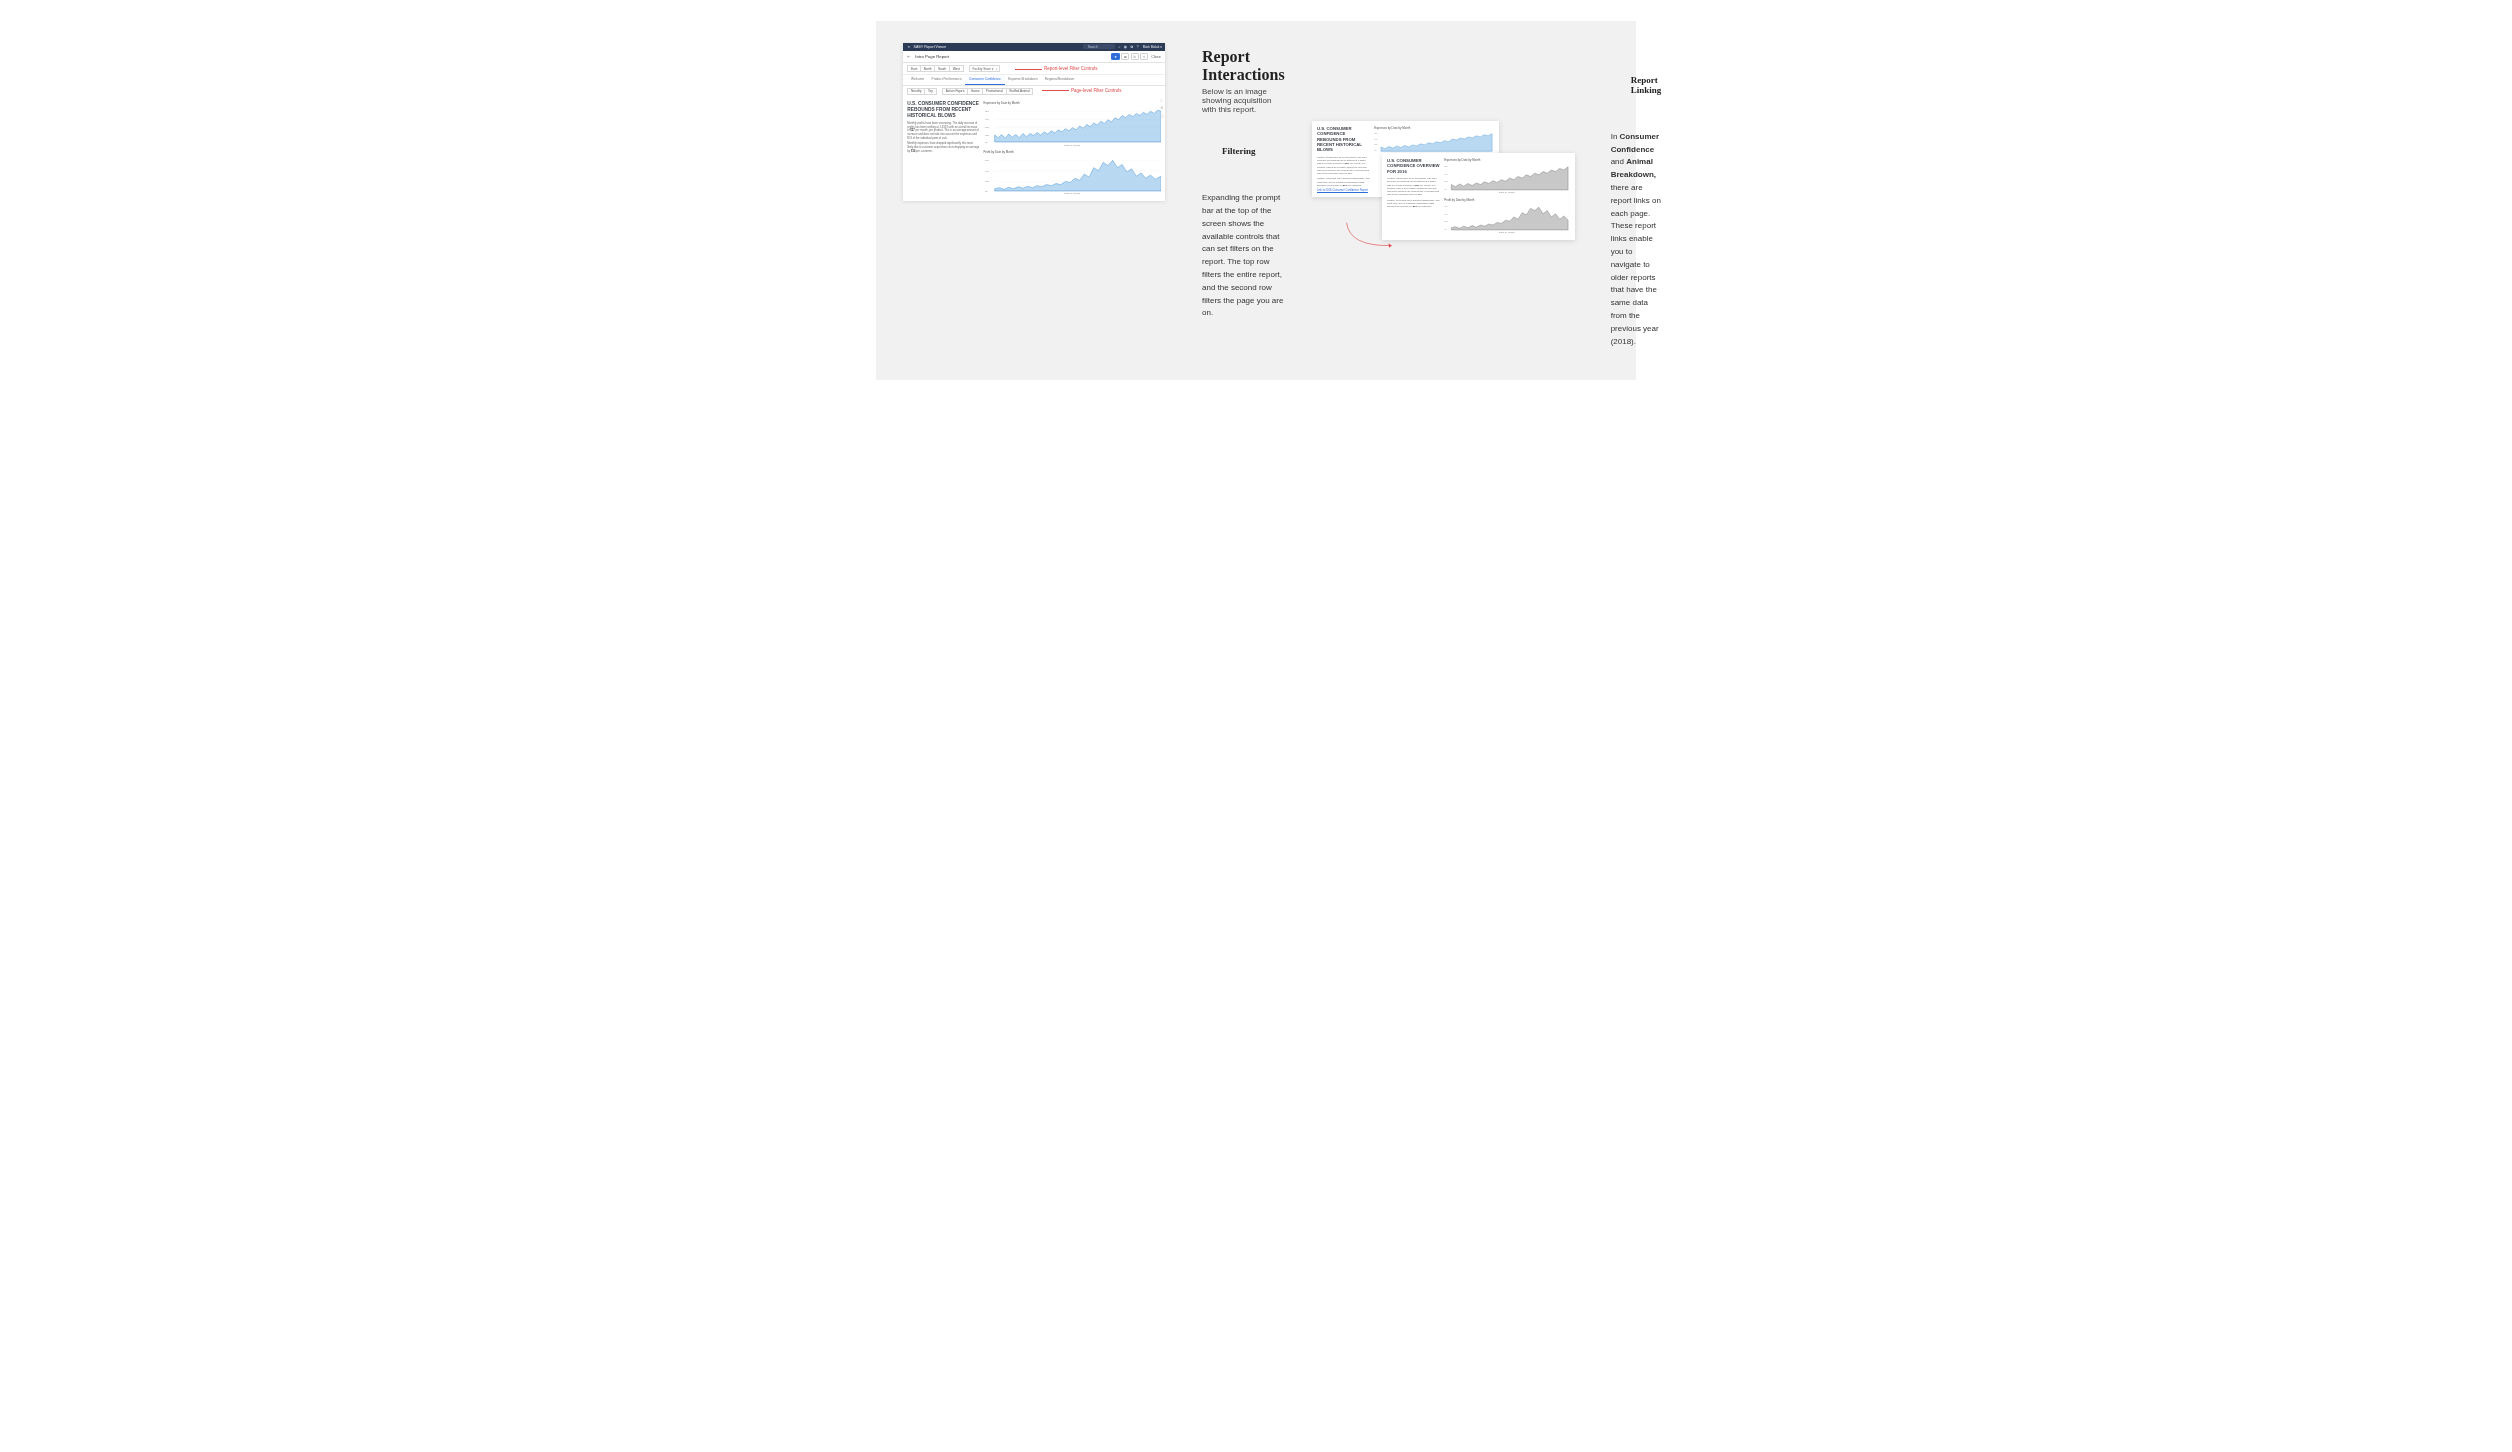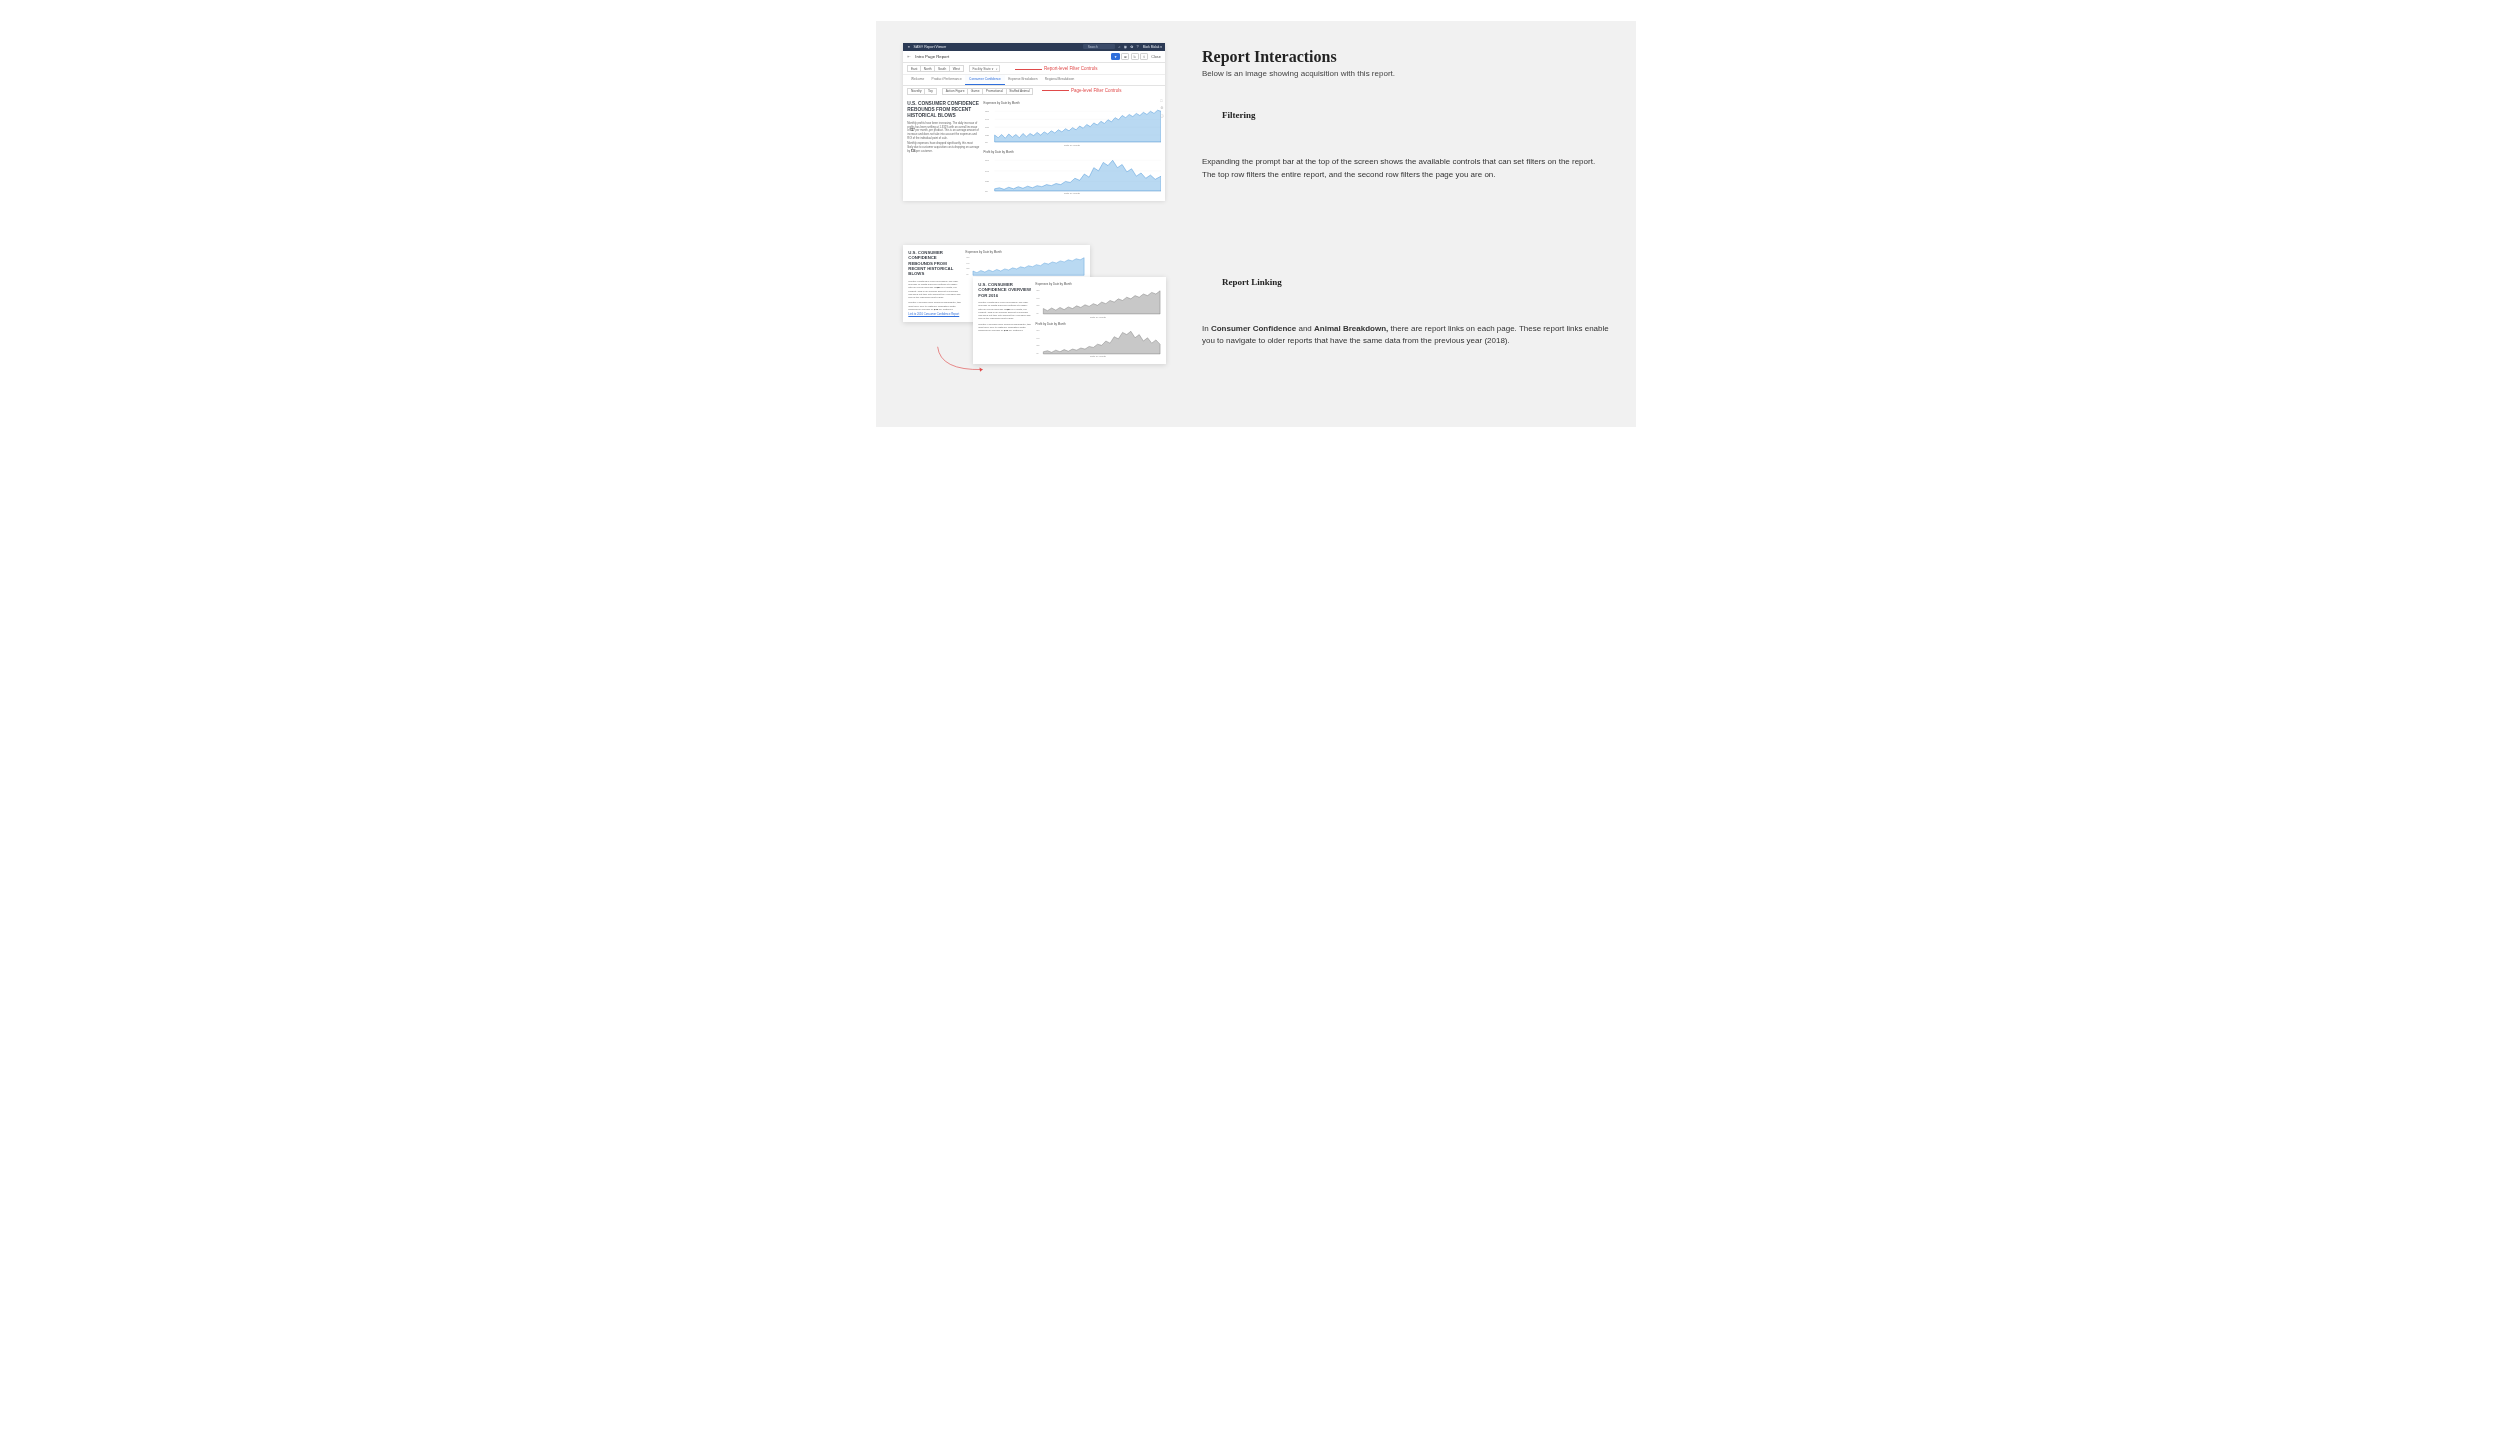--- a/index.html
+++ b/index.html
@@ -7,27 +7,27 @@
     font-family: -apple-system, BlinkMacSystemFont, "Segoe UI", Helvetica, Arial, sans-serif;
     background: #ffffff;
     padding: 21.4px 16px;
   }
   .page {
     background: #f1f1f1;
     padding: 21.4px 27px 32px 27px;
     max-width: 760px;
     margin: 0 auto;
     display: flex;
-    flex-direction: column;
-    gap: 44px;
+    flex-direction: row;
+    gap: 27px;
   }
   .row {
     display: flex;
     gap: 37px;
-    align-items: flex-start;
+    align-items: center;
   }
   .row.first { align-items: flex-start; }
   .left-col { flex: 0 0 262px; }
   .right-col { flex: 1; padding-top: 0; }
   .right-col.top { padding-top: 5.3px; }
 
   
   h1, h2, h3 { font-family: Georgia, "Times New Roman", serif; color: #222; }
   h1 { font-size: 16px; font-weight: 700; margin-bottom: 3.2px; }
   .subtitle { font-size: 8px; color: #444; margin-bottom: 32px; }

